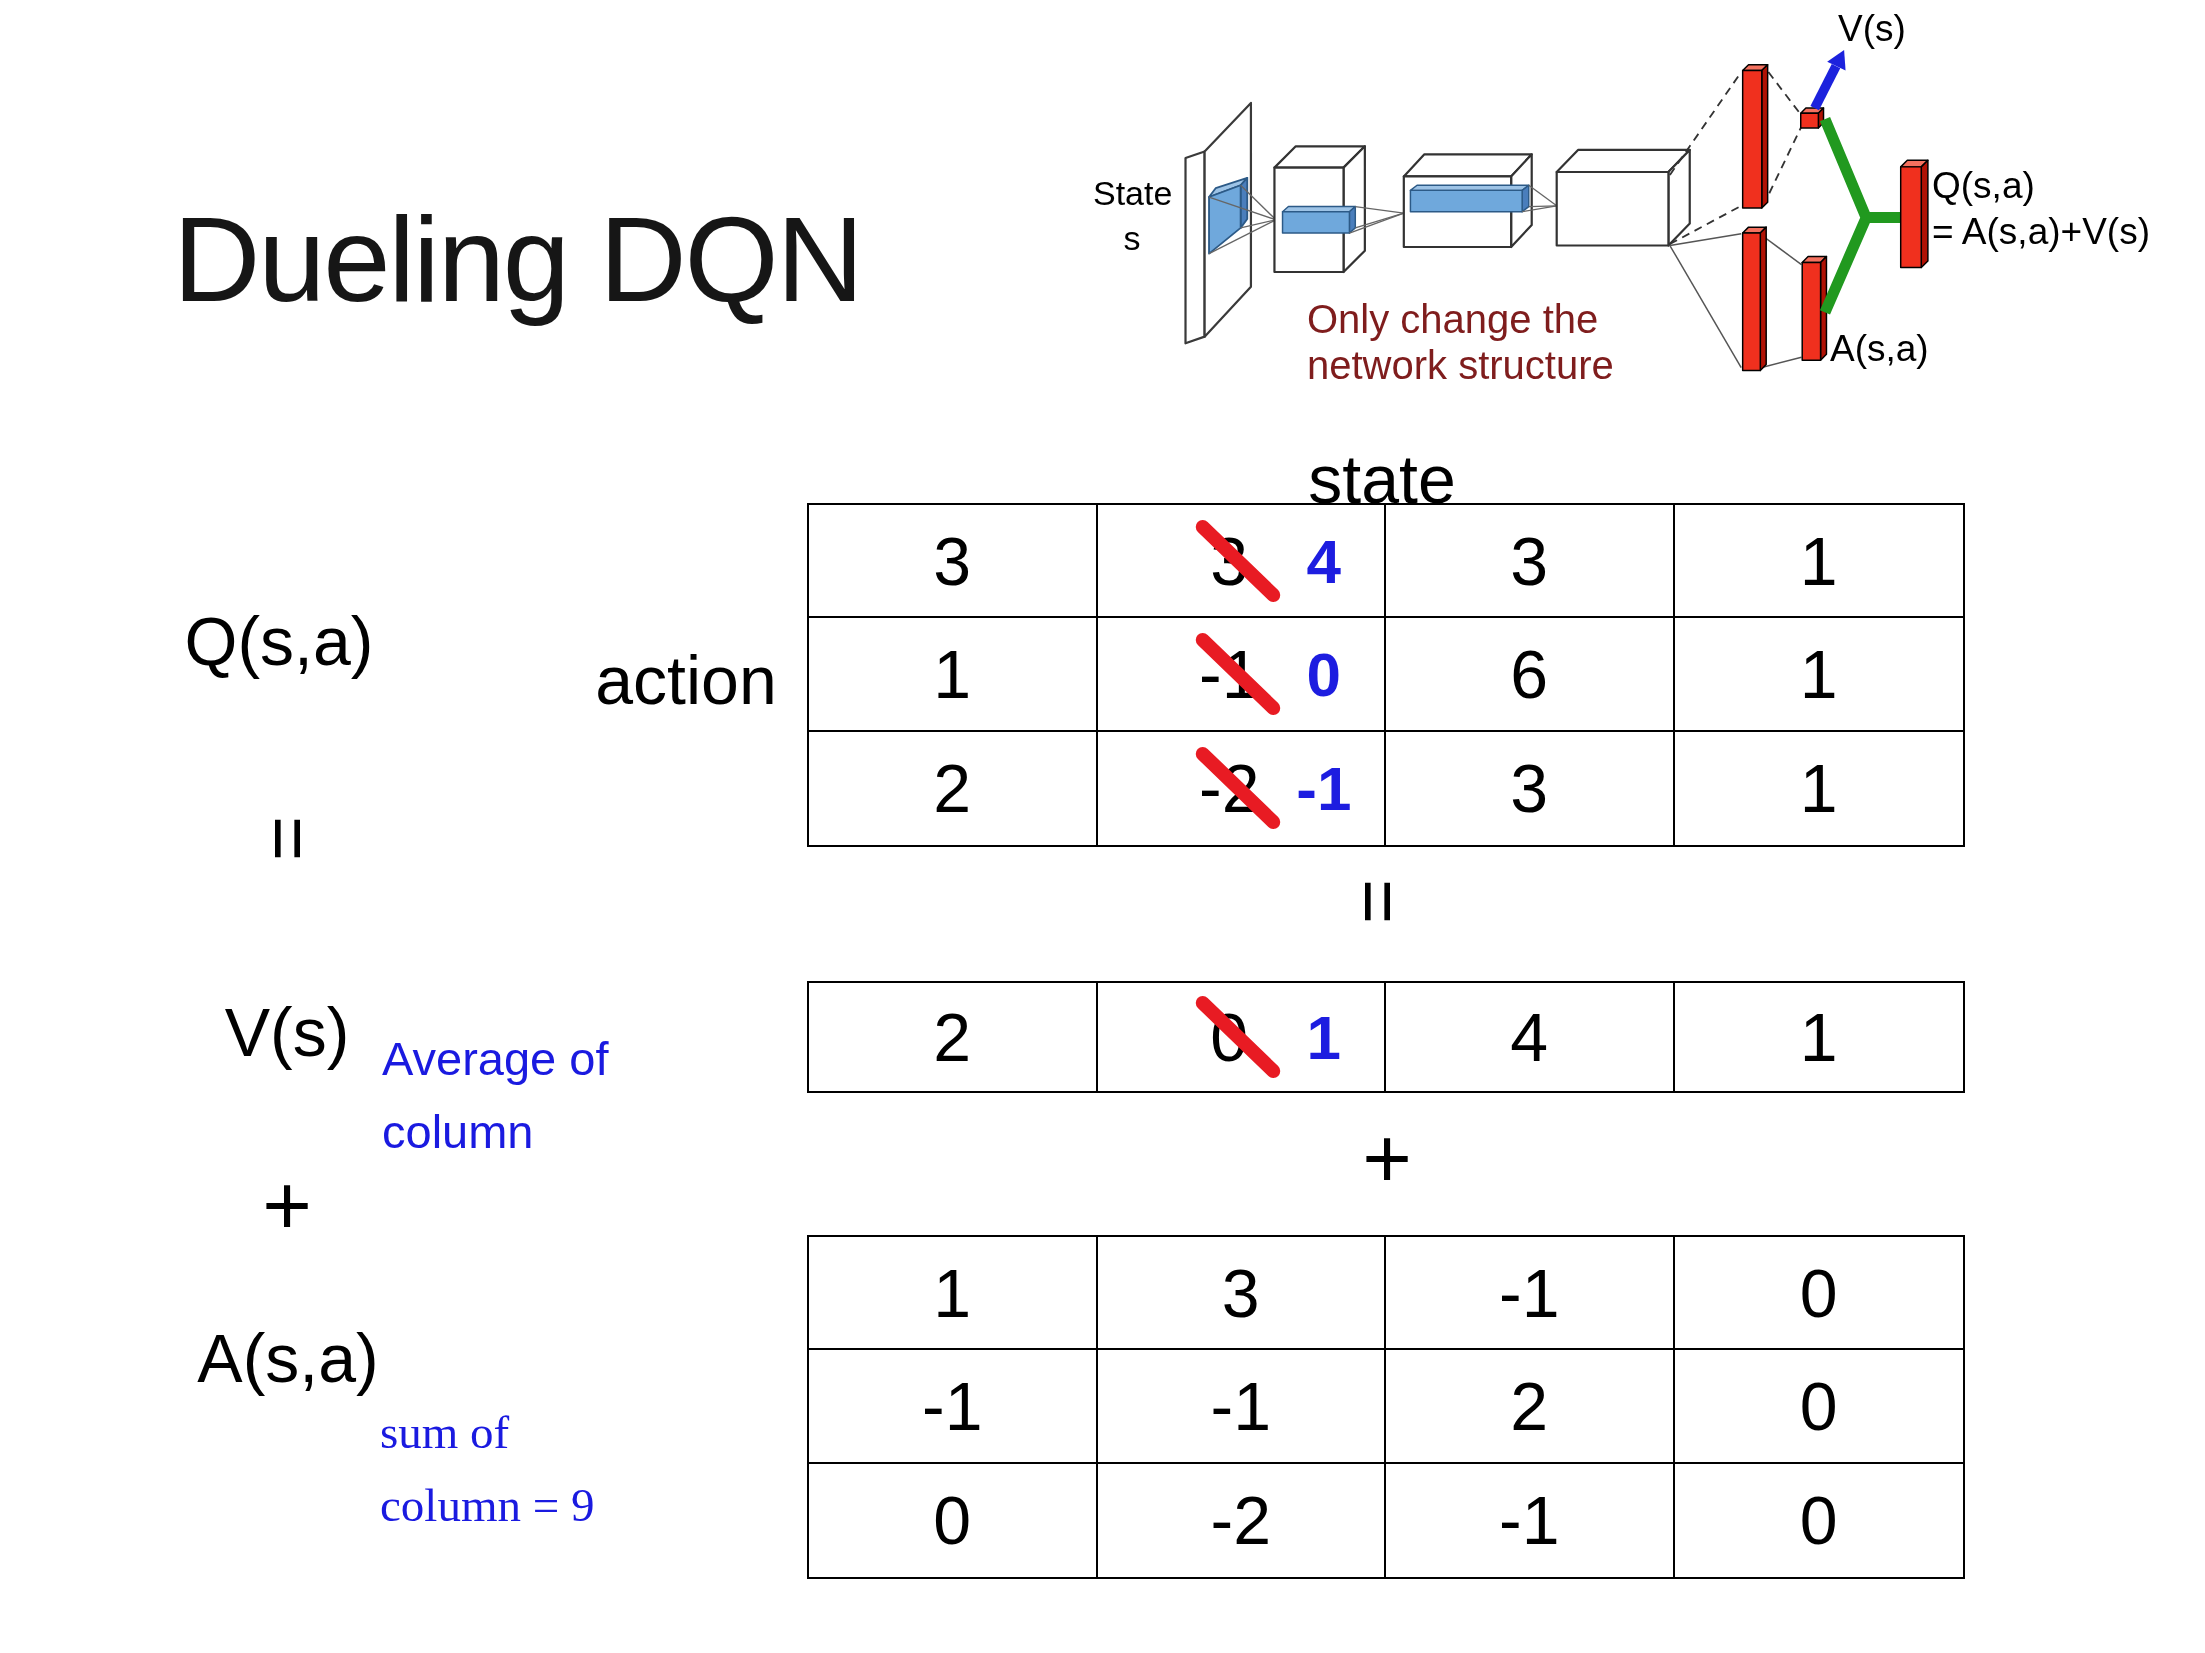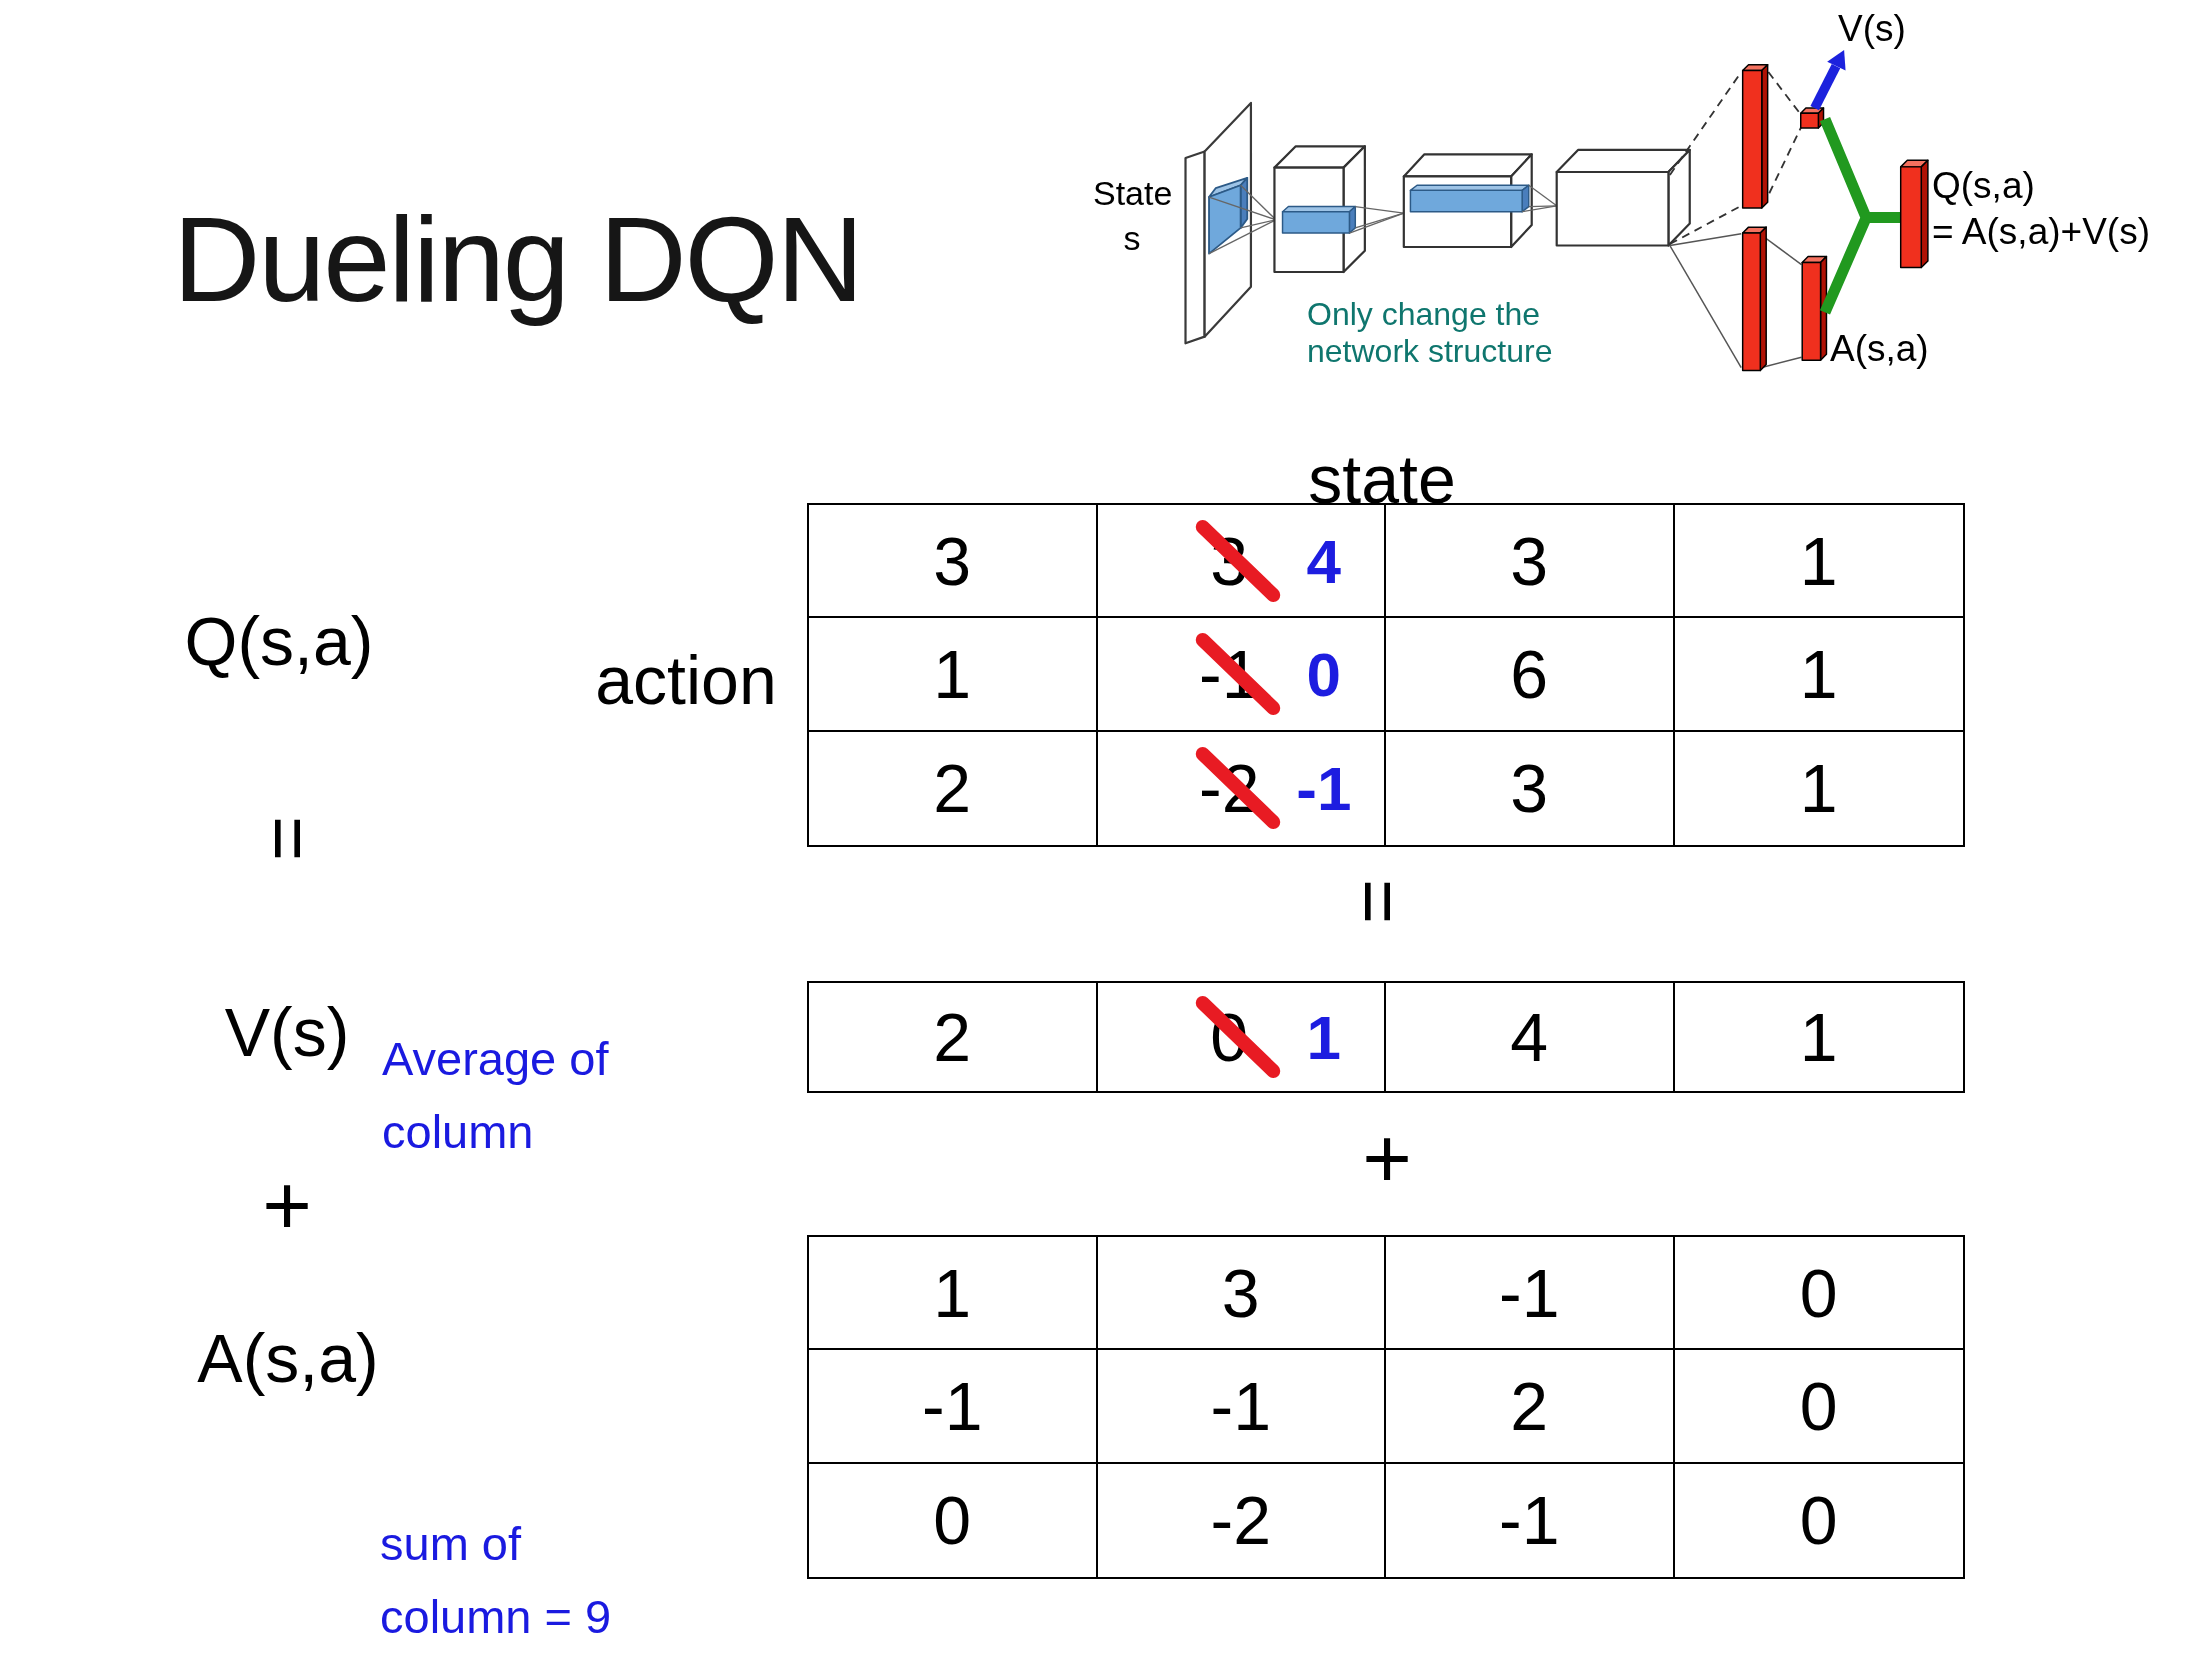--- a/index.html
+++ b/index.html
@@ -12,21 +12,21 @@
   .pin{position:absolute;width:0;height:0;display:flex;align-items:center;justify-content:center;white-space:nowrap;}
   .rot90{display:inline-block;transform:rotate(90deg);}
   
   .title{left:173px;top:180px;font-size:121px;letter-spacing:-2.2px;color:#161616;white-space:nowrap;line-height:1;margin-top:19px;}
   
   .biglabel{font-size:68px;color:#000;}
   .opsign{font-size:85px;color:#000;}
   .eqsign{font-size:77px;color:#000;}
   
   .bluenote{color:#1a1ae0;font-size:47px;line-height:1.55;white-space:nowrap;}
-  .diagnote{color:#0f766e;font-size:32px;line-height:1.16;white-space:nowrap;}
+  .diagnote{color:#7f1d1d;font-size:40px;line-height:1.16;white-space:nowrap;}
   .diaglabel{font-size:37px;color:#000;line-height:1.24;white-space:nowrap;}
   .statelabel{font-size:34px;color:#000;line-height:1.32;text-align:center;white-space:nowrap;}
   
   .grid{
     position:absolute;left:807px;width:1158px;
     display:grid;grid-template-columns:repeat(4,1fr);
     border:2.9px solid #000;background:#fff;box-sizing:border-box;
   }
   .grid .cell{
     position:relative;display:flex;align-items:center;justify-content:center;
@@ -186,21 +186,21 @@
     <span class="rot90 eqsign">=</span>
   </div>
   <div class="pin biglabel" style="left:287px;top:1032px;">V(s)</div>
   <div class="pin opsign" style="left:287px;top:1206px;">+</div>
   <div class="pin biglabel" style="left:288px;top:1358px;">A(s,a)</div>
 
   <div class="abs bluenote" style="left:382px;top:1023px;">
     <div>Average of</div>
     <div>column</div>
   </div>
-  <div class="abs bluenote" style="left:380px;top:1508px;">
+  <div class="abs bluenote" style="left:380px;top:1396px;font-family:Liberation Serif, serif;">
     <div>sum of</div>
     <div>column = 9</div>
   </div>
 
   <div class="pin" style="left:1378px;top:901px;">
     <span class="rot90 eqsign">=</span>
   </div>
   <div class="pin opsign" style="left:1387px;top:1159px;">+</div>
 
   <div class="grid" style="top:503px;height:344px;grid-template-rows:repeat(3,1fr);">

